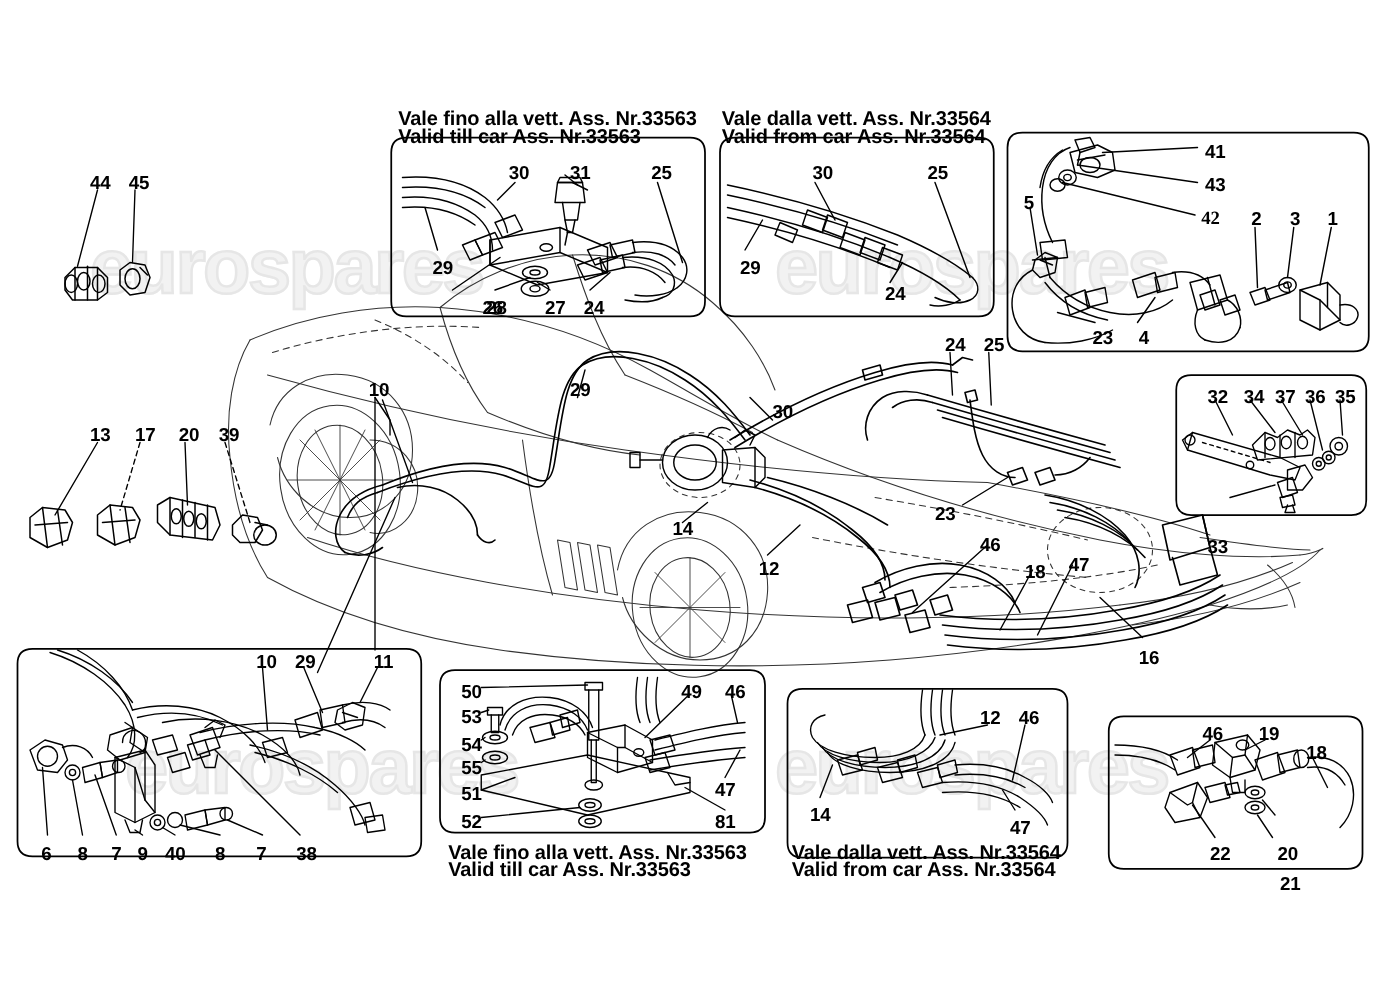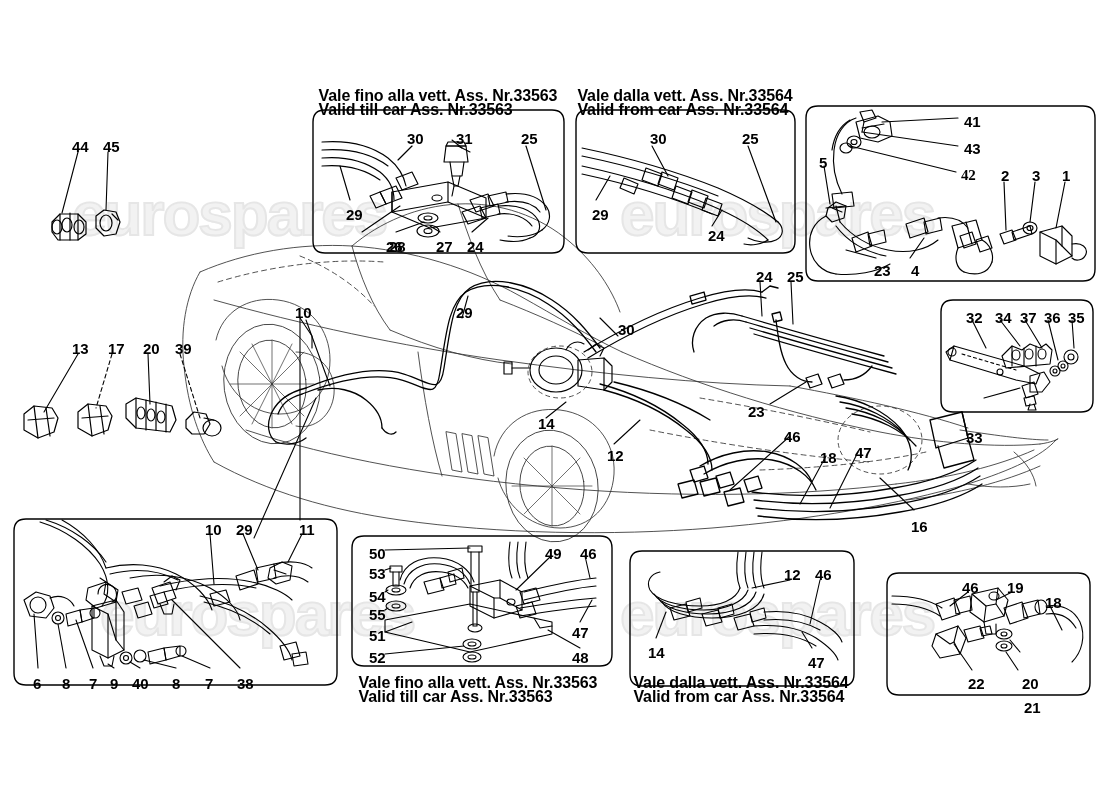--- a/index.html
+++ b/index.html
@@ -784,21 +784,21 @@
       <div class="lbl" style="left: 237px; top: 676px;">38</div>
       <div class="lbl" style="left: 369px; top: 546px;">50</div>
       <div class="lbl" style="left: 369px; top: 566px;">53</div>
       <div class="lbl" style="left: 369px; top: 589px;">54</div>
       <div class="lbl" style="left: 369px; top: 607px;">55</div>
       <div class="lbl" style="left: 369px; top: 628px;">51</div>
       <div class="lbl" style="left: 369px; top: 650px;">52</div>
       <div class="lbl" style="left: 545px; top: 546px;">49</div>
       <div class="lbl" style="left: 580px; top: 546px;">46</div>
       <div class="lbl" style="left: 572px; top: 625px;">47</div>
-      <div class="lbl" style="left: 572px; top: 650px;">48</div>
+      <div class="lbl" style="left: 572px; top: 650px;">81</div>
       <div class="lbl" style="left: 784px; top: 567px;">12</div>
       <div class="lbl" style="left: 815px; top: 567px;">46</div>
       <div class="lbl" style="left: 648px; top: 645px;">14</div>
       <div class="lbl" style="left: 808px; top: 655px;">47</div>
       <div class="lbl" style="left: 962px; top: 580px;">46</div>
       <div class="lbl" style="left: 1007px; top: 580px;">19</div>
       <div class="lbl" style="left: 1045px; top: 595px;">18</div>
       <div class="lbl" style="left: 1024px; top: 655px; margin-top: 45px;">21</div>
       <div class="lbl" style="left: 1022px; top: 676px;">20</div>
       <div class="lbl" style="left: 968px; top: 676px;">22</div>

